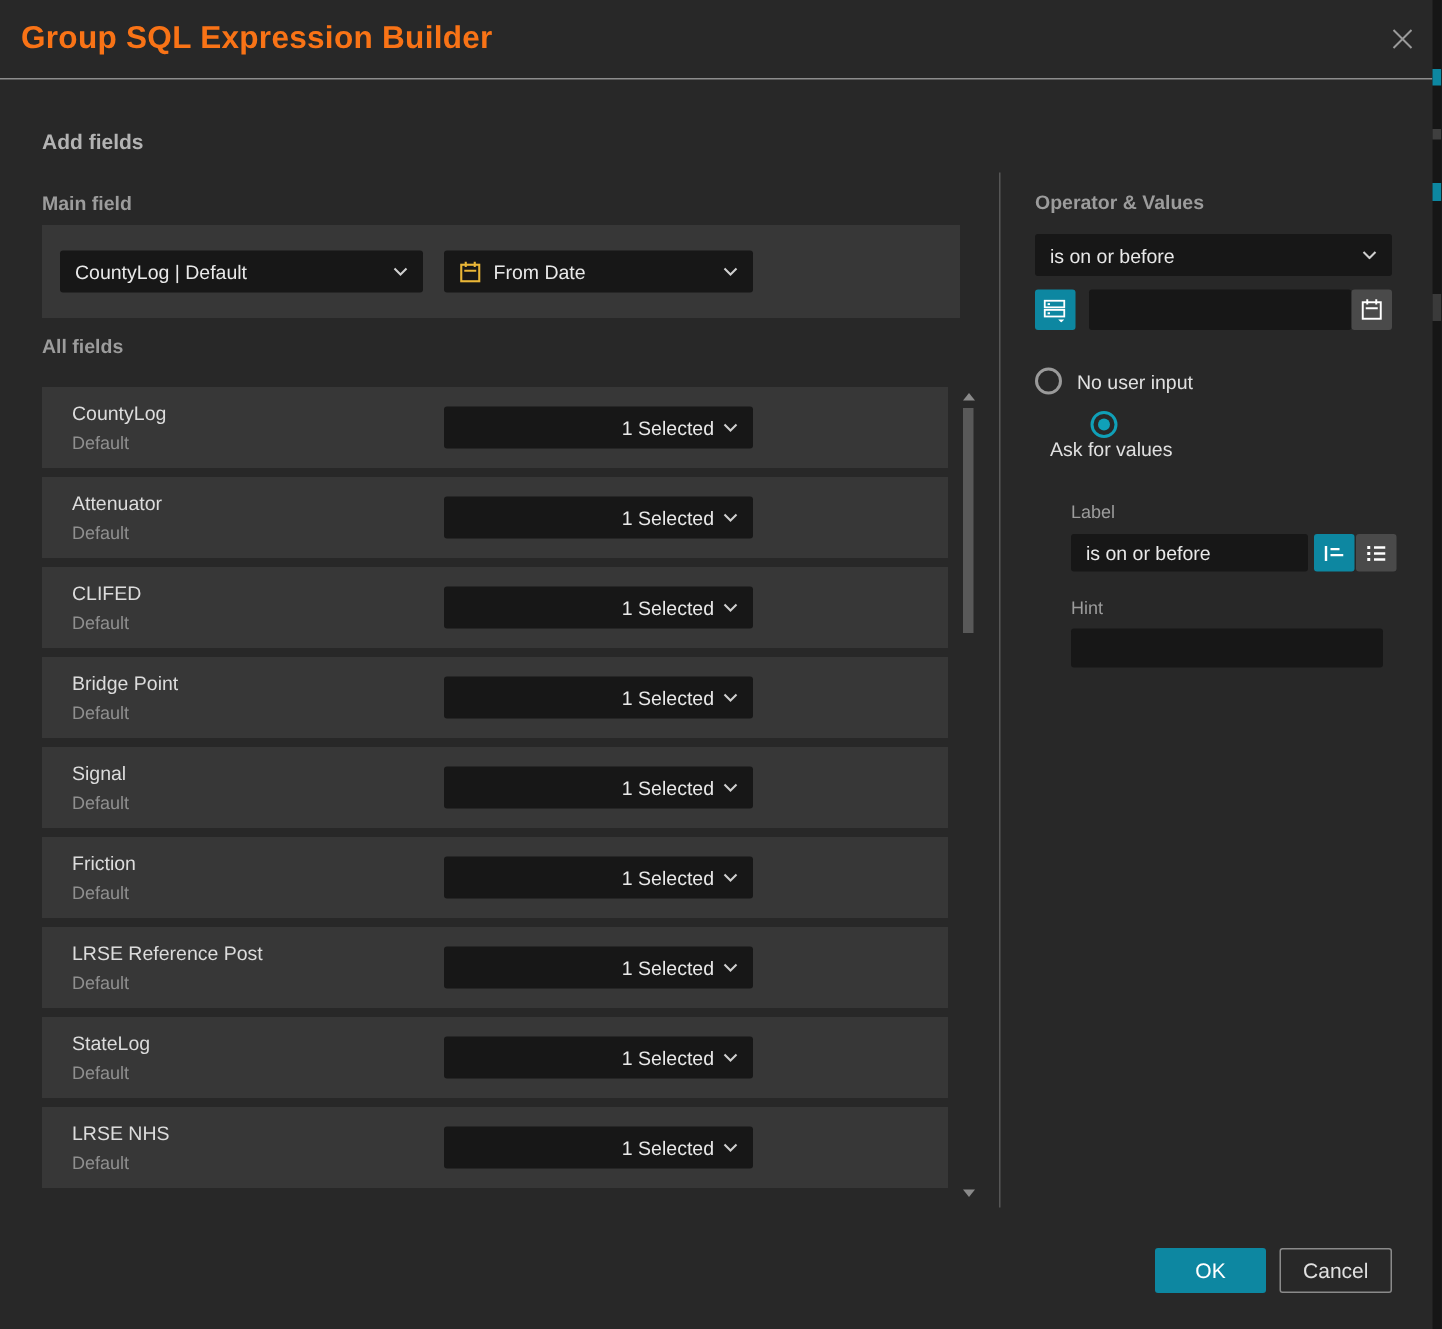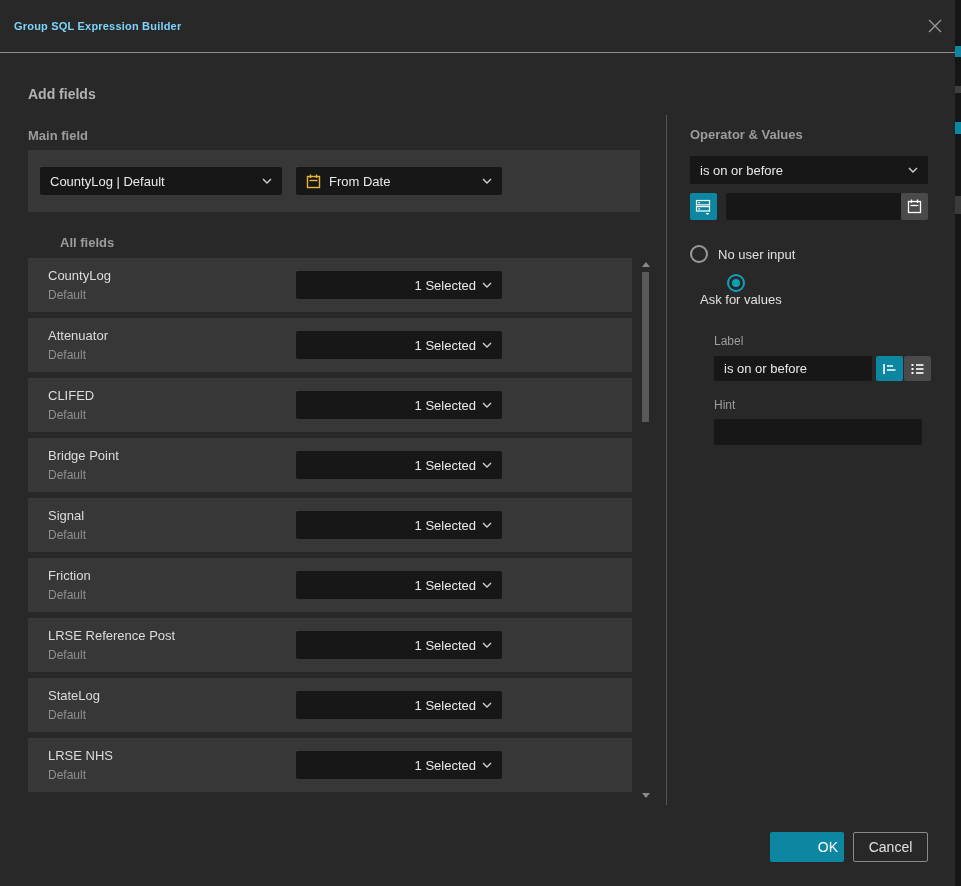--- a/index.html
+++ b/index.html
@@ -9,21 +9,21 @@
     font-family:"Liberation Sans", sans-serif;
     -webkit-font-smoothing:antialiased;
   }
   
   .titlebar{
     position:absolute;left:0;top:0;width:955px;height:52px;
     border-bottom:1px solid #8d8d8d;background:#282828;
   }
   .title{
     position:absolute;left:14px;top:0;line-height:52px;
-    font-size:11px;font-weight:700;color:#7dd3fc;letter-spacing:.2px;
+    font-size:21px;font-weight:700;color:#f97316;letter-spacing:.2px;
   }
   .close-btn{
     position:absolute;left:924px;top:15px;width:22px;height:22px;
     display:flex;align-items:center;justify-content:center;cursor:pointer;
   }
   
   .h-add{position:absolute;left:28px;top:86px;font-size:14px;font-weight:700;color:#b3b3b3;}
   .h-sub{position:absolute;font-size:13px;font-weight:700;color:#9c9c9c;}
   
   .select{
@@ -98,21 +98,21 @@
     width:27px;height:25px;border:none;border-radius:2px;display:flex;
     align-items:center;justify-content:center;cursor:pointer;padding:0;
   }
   .style-btn.active{background:#0d87a1;margin-left:4px;}
   .style-btn.inactive{background:#4a4a4a;margin-left:1px;}
   .hint-input{position:absolute;left:714px;top:419px;width:208px;height:26px;}
   
   .ok-btn{
     position:absolute;left:770px;top:832px;width:74px;height:30px;
     background:#0d87a1;color:#fff;border:none;border-radius:2px;
-    font-size:14px;font-family:"Liberation Sans", sans-serif;cursor:pointer;text-align:right;
+    font-size:14px;font-family:"Liberation Sans", sans-serif;cursor:pointer;
   }
   .cancel-btn{
     position:absolute;left:853px;top:832px;width:75px;height:30px;
     background:transparent;color:#e0e0e0;border:1px solid #8a8a8a;border-radius:2px;
     font-size:14px;font-family:"Liberation Sans", sans-serif;cursor:pointer;box-sizing:border-box;
   }
   
   .edge-strip{position:absolute;left:955px;top:0;width:6px;height:886px;background:#161616;}
   .edge-mark{position:absolute;left:0;width:6px;}
 </style>
@@ -125,21 +125,21 @@
     <span class="title">Group SQL Expression Builder</span>
     <span class="close-btn">
       <svg width="16" height="16" viewBox="0 0 16 16">
         <path d="M2 2 L14 14 M14 2 L2 14" stroke="#9a9a9a" stroke-width="1.3" fill="none"></path>
       </svg>
     </span>
   </div>
 
   <div class="h-add">Add fields</div>
   <div class="h-sub" style="left:28px;top:128px;">Main field</div>
-  <div class="h-sub" style="left:28px;top:235px;margin-left:32px;">All fields</div>
+  <div class="h-sub" style="left:28px;top:223px;">All fields</div>
   <div class="h-sub op-heading">Operator &amp; Values</div>
 
   <div class="main-field-panel">
     <div class="select mf-select2">
       <span class="cal-ic">
         <svg width="15" height="15" viewBox="0 0 15 15">
           <rect x="1.5" y="2.5" width="12" height="11" fill="none" stroke="#e9b637" stroke-width="1.4"></rect>
           <line x1="4.5" y1="0.5" x2="4.5" y2="4" stroke="#e9b637" stroke-width="1.4"></line>
           <line x1="10.5" y1="0.5" x2="10.5" y2="4" stroke="#e9b637" stroke-width="1.4"></line>
           <line x1="3.5" y1="6.5" x2="11.5" y2="6.5" stroke="#e9b637" stroke-width="1.4"></line>

